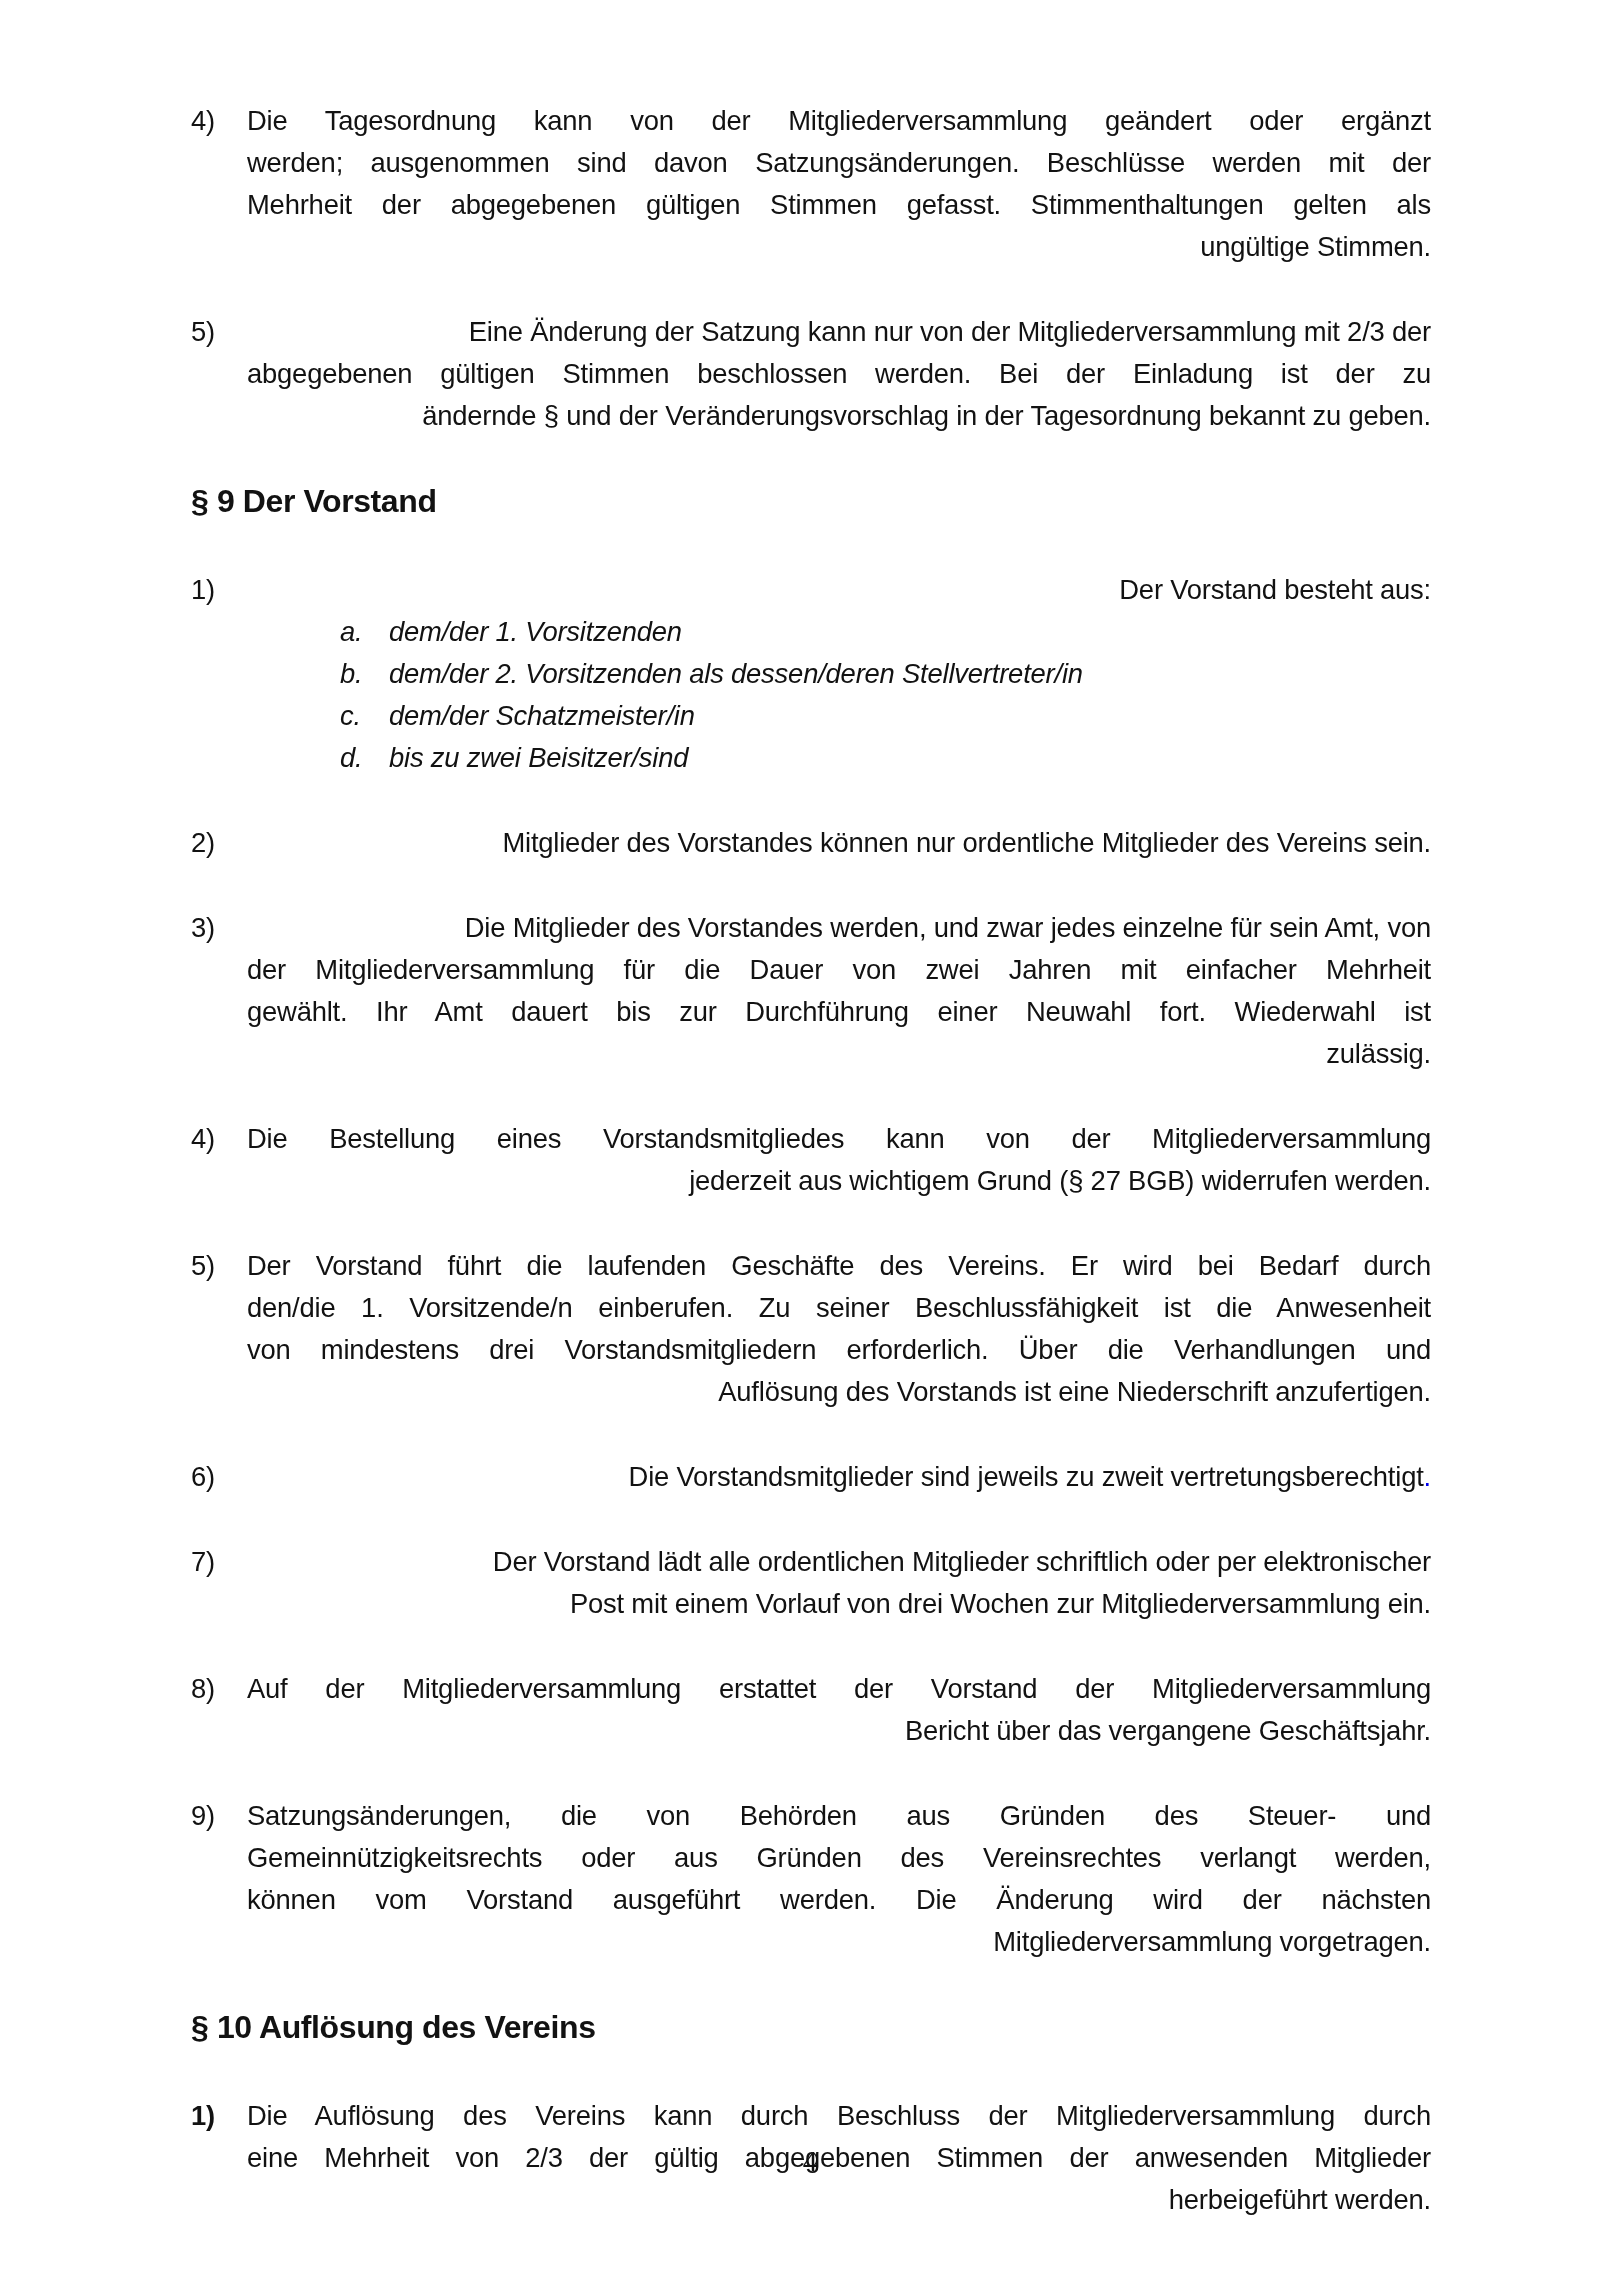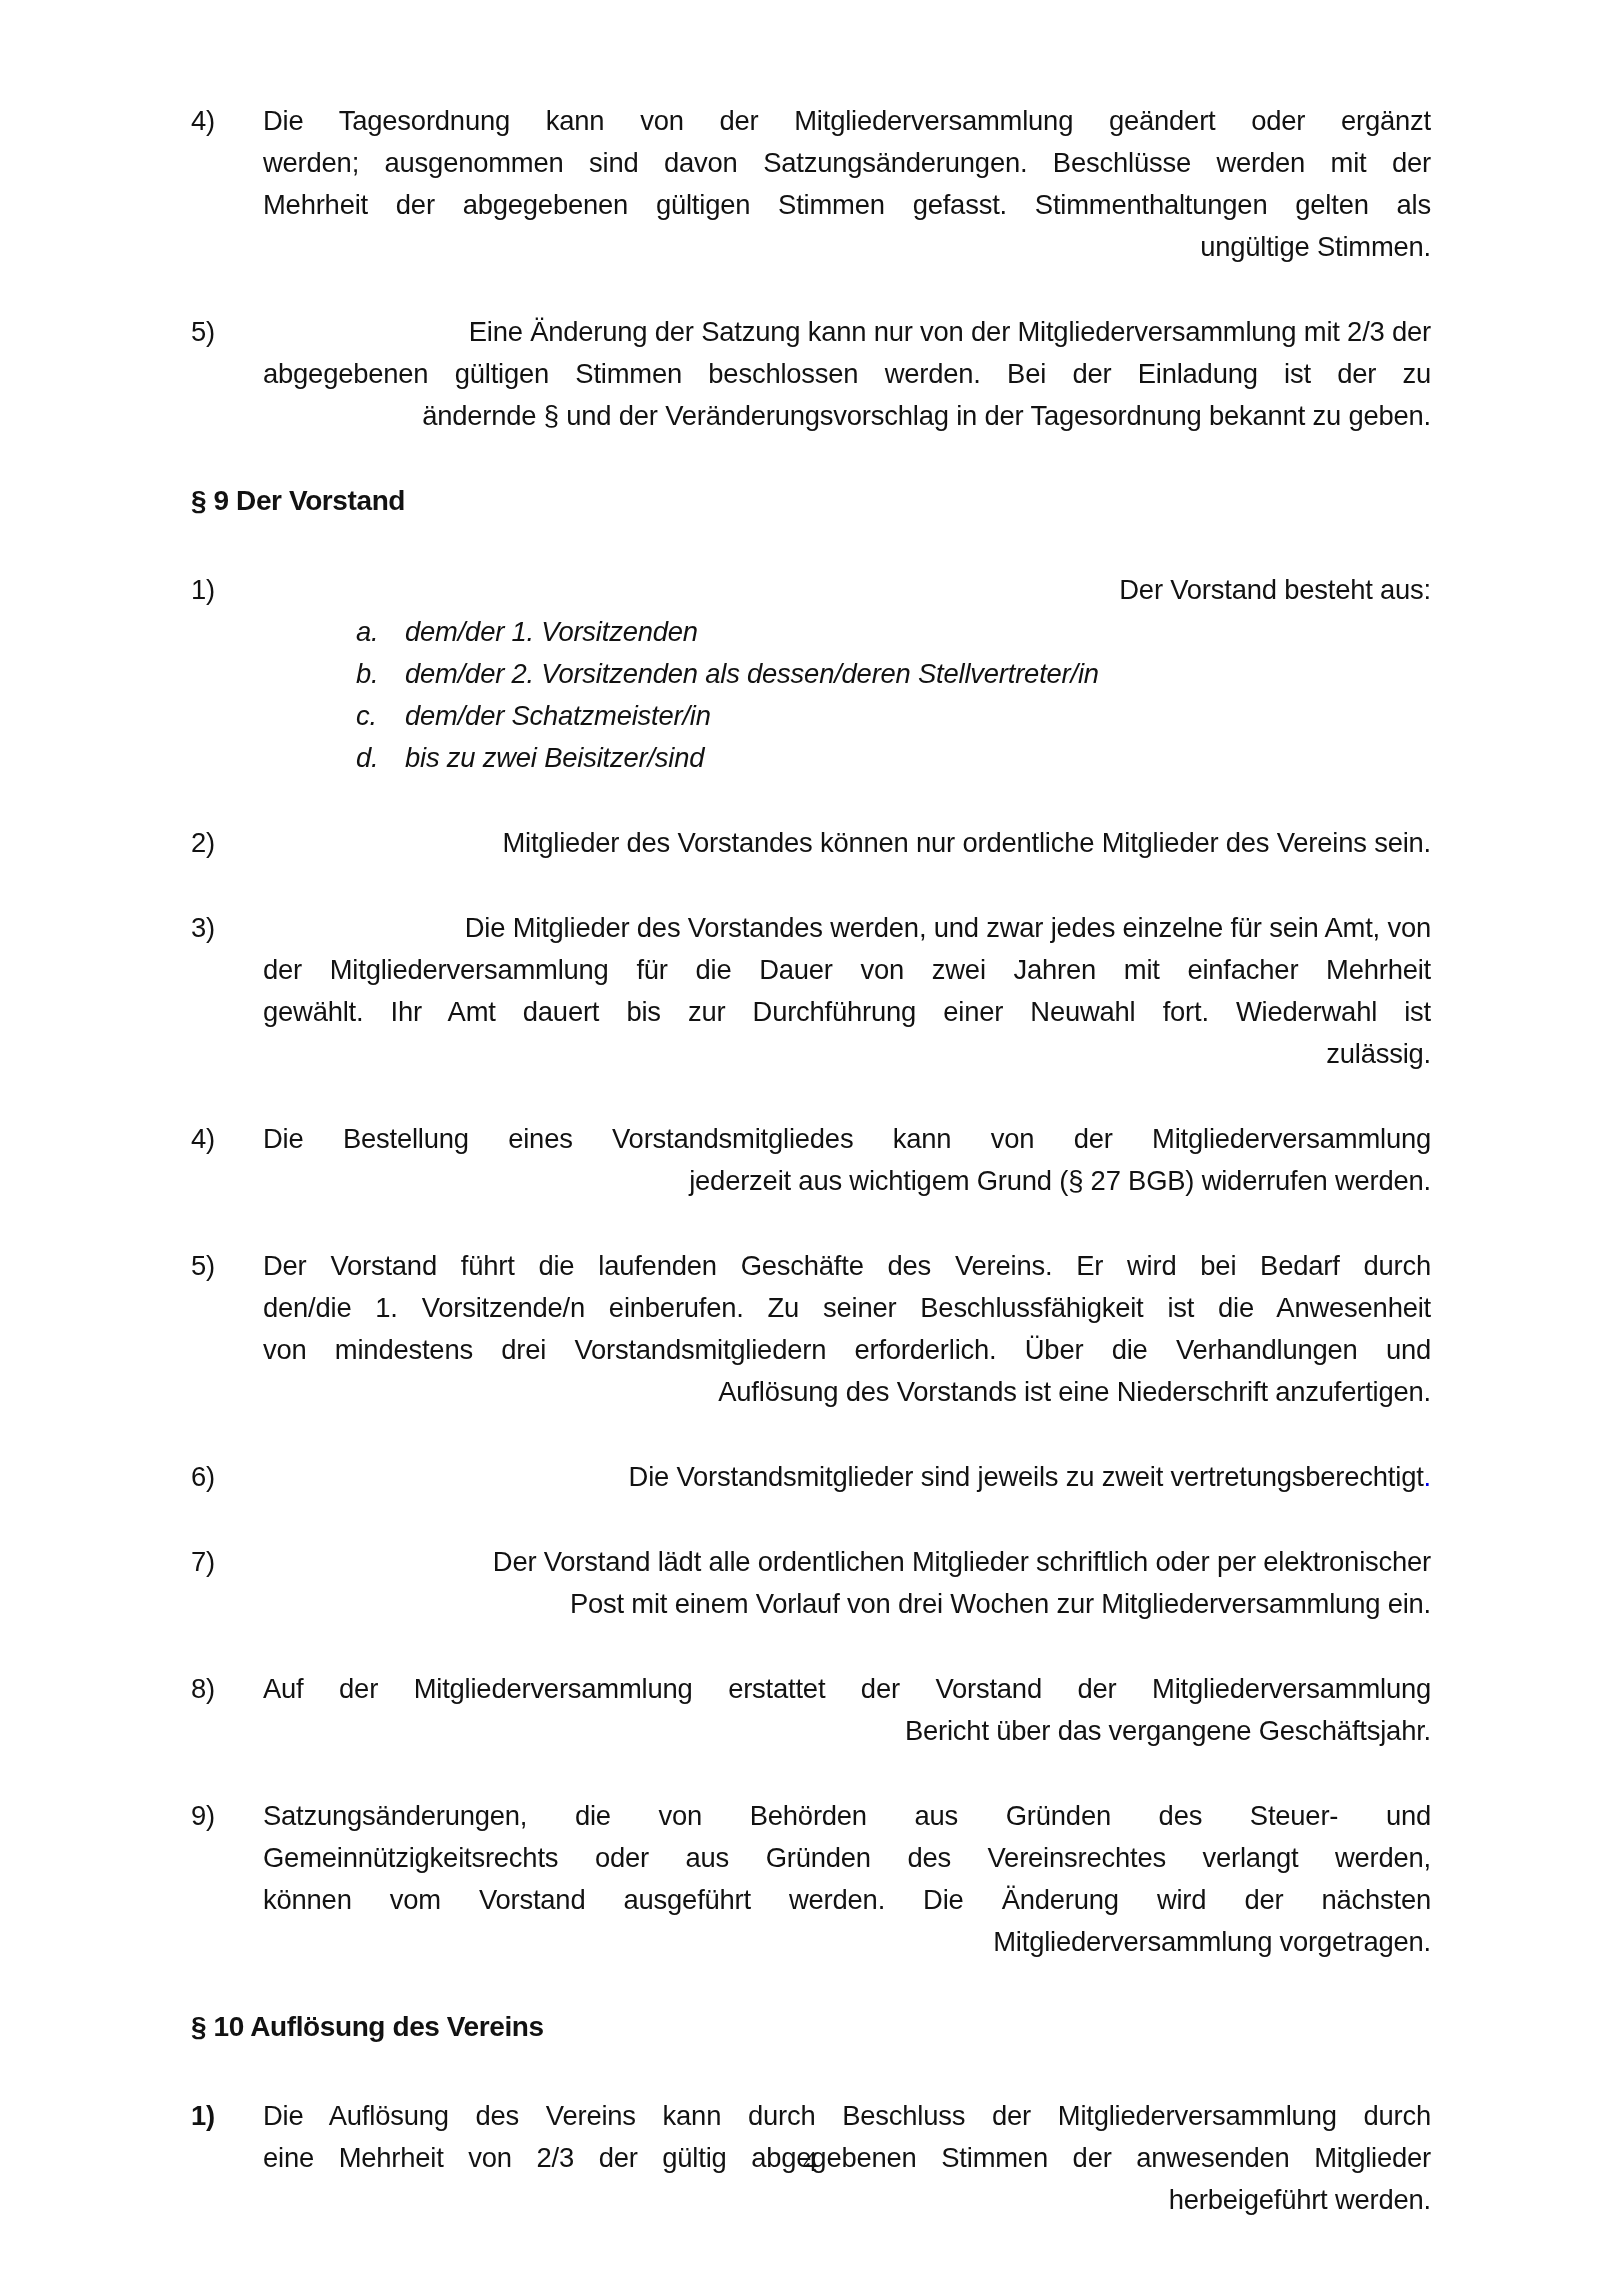--- a/index.html
+++ b/index.html
@@ -19,26 +19,26 @@
     position: absolute;
     top: 100px;
     left: 191px;
     width: 1240px;
     font-size: 27.4px;
     line-height: 42px;
   }
   .block { display: flex; margin-bottom: 43px; }
   .marker { width: 56px; flex: 0 0 56px; }
   .marker.bold { font-weight: 700; }
-  .body { flex: 1 1 auto; min-width: 0; margin-left: 16px; }
+  .body { flex: 1 1 auto; min-width: 0; }
   .line { text-align: right; }
   .line.justify { text-align: justify; text-align-last: justify; }
   .heading {
     font-weight: 700;
-    font-size: 28px;
+    font-size: 32px;
     margin: 29px 0 47px 0;
     letter-spacing: -0.4px;
   }
   .sub-row { padding-left: 93px; font-style: italic; }
   .sub-marker { display: inline-block; width: 49px; }
   .footer {
     position: absolute;
     top: 2145px;
     left: 0;
     width: 100%;

